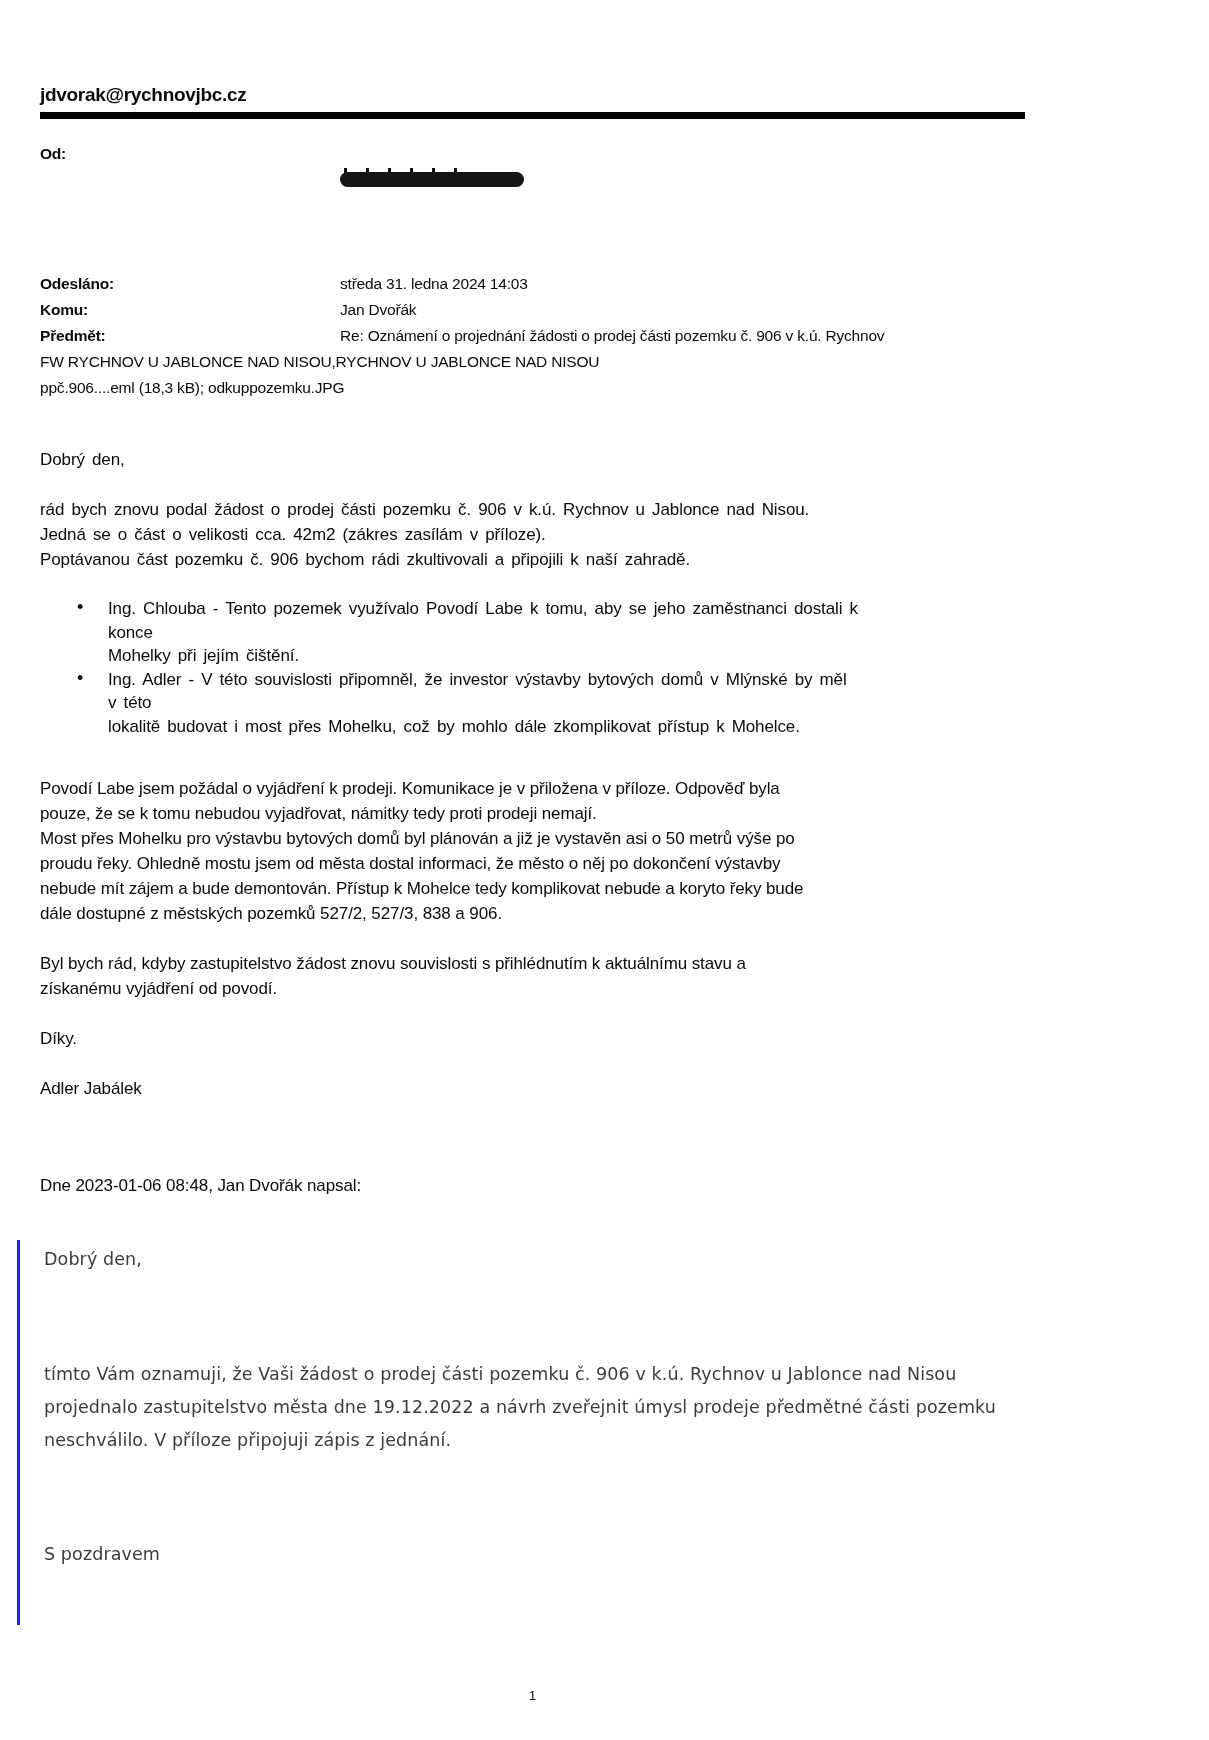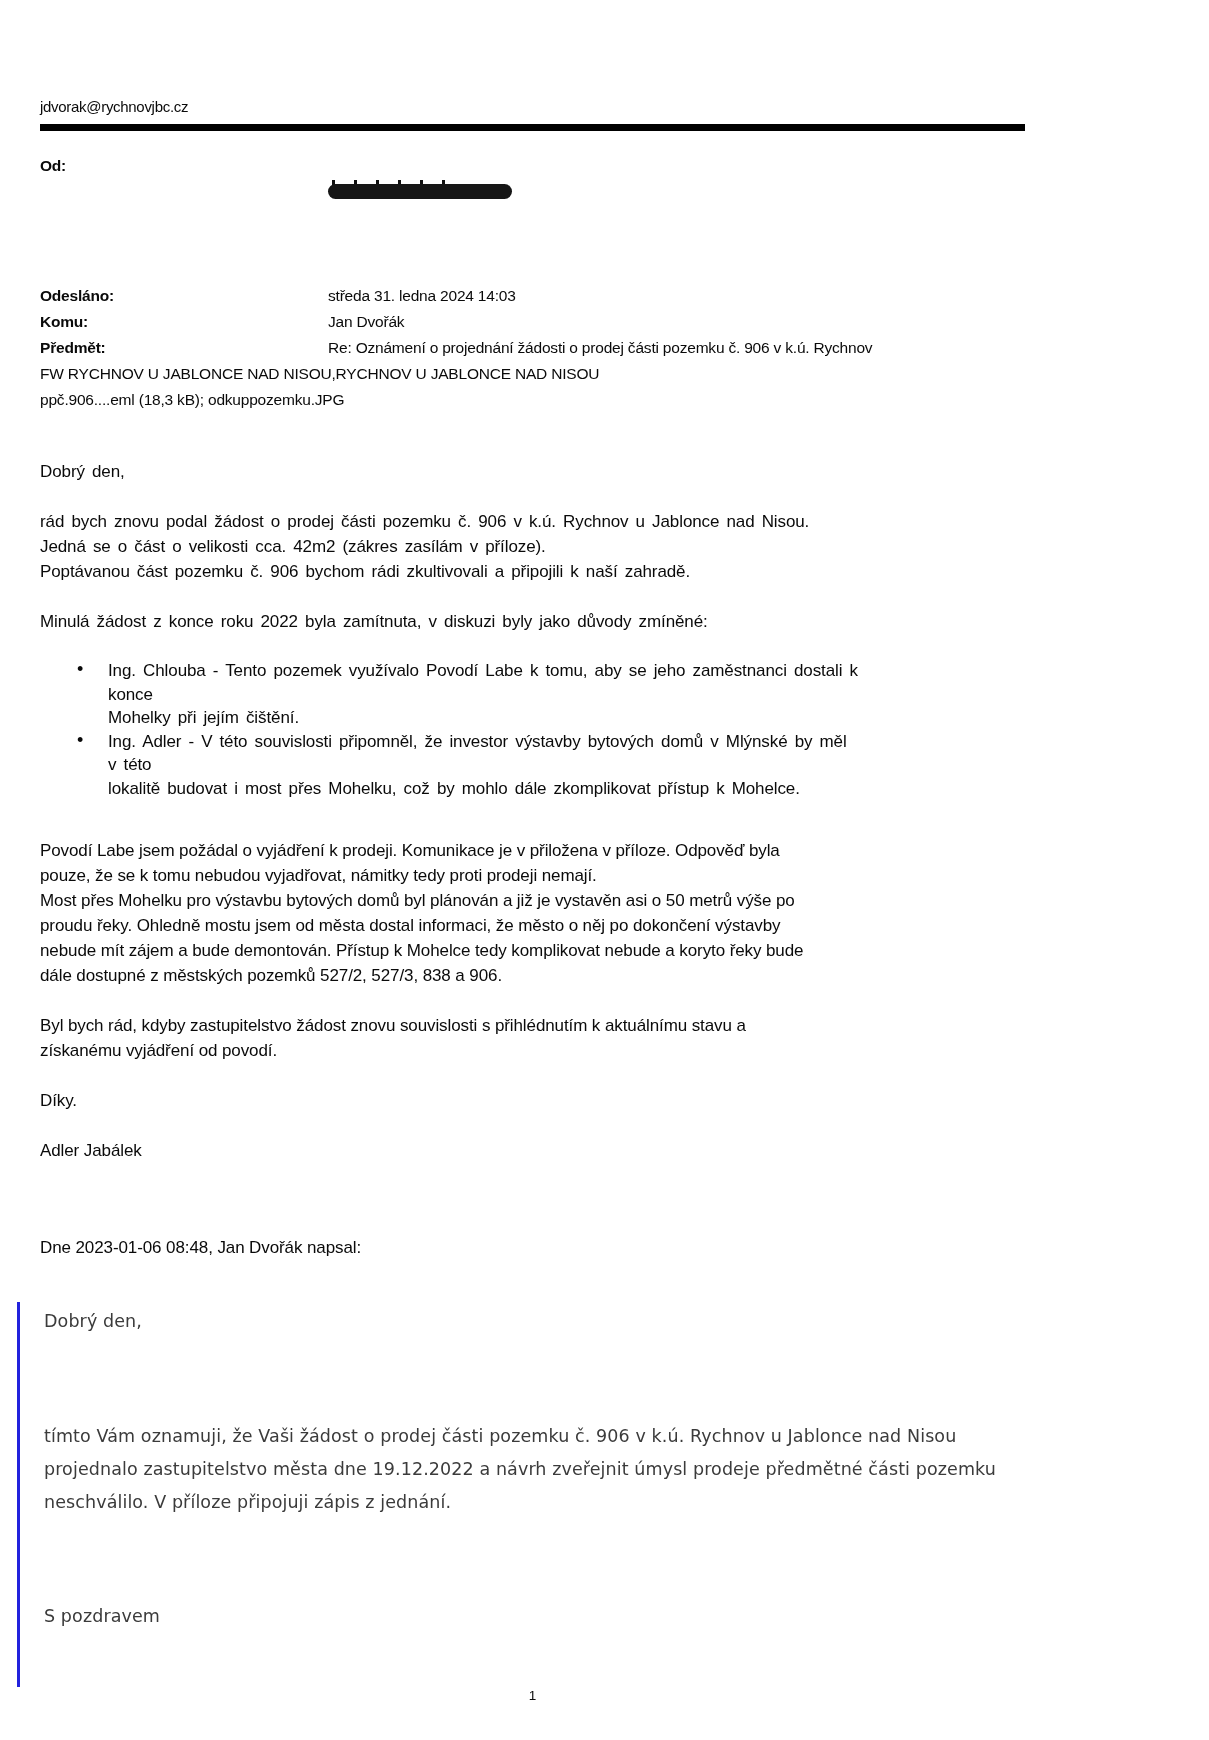--- a/index.html
+++ b/index.html
@@ -13,34 +13,33 @@
     overflow:hidden;
   }
   .content{
     position:relative;
     margin-left:40px;
     width:985px;
   }
   
   .mail-header{padding-top:84px;}
   .header-email{
-    font-size:15px;
-    font-weight:normal;
+    font-size:19px;
+    font-weight:bold;
     letter-spacing:-0.3px;
     line-height:22px;
-    margin-top:12px;
   }
   .header-rule{
     height:7px;
     background:#000000;
     margin-top:6px;
   }
   
   .meta{margin-top:22px;font-size:15.5px;letter-spacing:-0.2px;}
-  .meta-row{display:flex;line-height:26px;}
+  .meta-row{display:flex;line-height:26px;gap:12px;}
   .meta-label{width:288px;font-weight:bold;flex:0 0 288px;}
   .meta-value{white-space:pre-line;}
   .redaction-wrap{position:relative;display:inline-block;height:26px;}
   .redaction-ascenders{
     position:absolute;left:4px;top:1px;width:130px;height:6px;
     background:repeating-linear-gradient(90deg,#111 0 3px,transparent 3px 22px);
   }
   .redaction-bar{
     position:absolute;left:0;top:5px;
     width:184px;height:15px;border-radius:8px;background:#161616;
@@ -134,21 +133,20 @@
         <div class="meta-value">FW RYCHNOV U JABLONCE NAD NISOU,RYCHNOV U JABLONCE NAD NISOU
 ppč.906....eml (18,3 kB); odkuppozemku.JPG</div>
       </div>
     </div>
 
     <div class="body-text">
       <div class="para greeting ws">Dobrý den,</div>
       <div class="para para-1 ws">rád bych znovu podal žádost o prodej části pozemku č. 906 v k.ú. Rychnov u Jablonce nad Nisou.
 Jedná se o část o velikosti cca. 42m2 (zákres zasílám v příloze).
 Poptávanou část pozemku č. 906 bychom rádi zkultivovali a připojili k naší zahradě.</div>
-      <div class="para para-intro ws">Minulá žádost z konce roku 2022 byla zamítnuta, v diskuzi byly jako důvody zmíněné:</div>
 
       <ul class="reasons">
         <li class="ws">Ing. Chlouba - Tento pozemek využívalo Povodí Labe k tomu, aby se jeho zaměstnanci dostali k
 konce
 Mohelky při jejím čištění.</li>
         <li class="ws">Ing. Adler - V této souvislosti připomněl, že investor výstavby bytových domů v Mlýnské by měl
 v této
 lokalitě budovat i most přes Mohelku, což by mohlo dále zkomplikovat přístup k Mohelce.</li>
       </ul>
 

